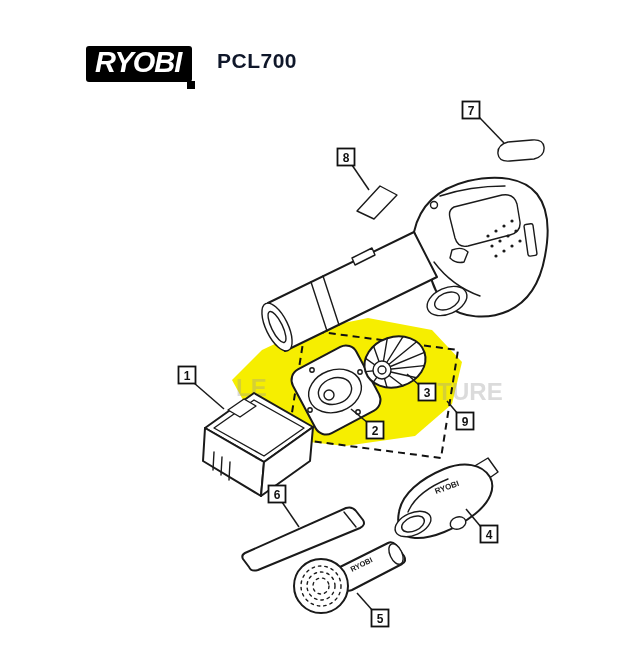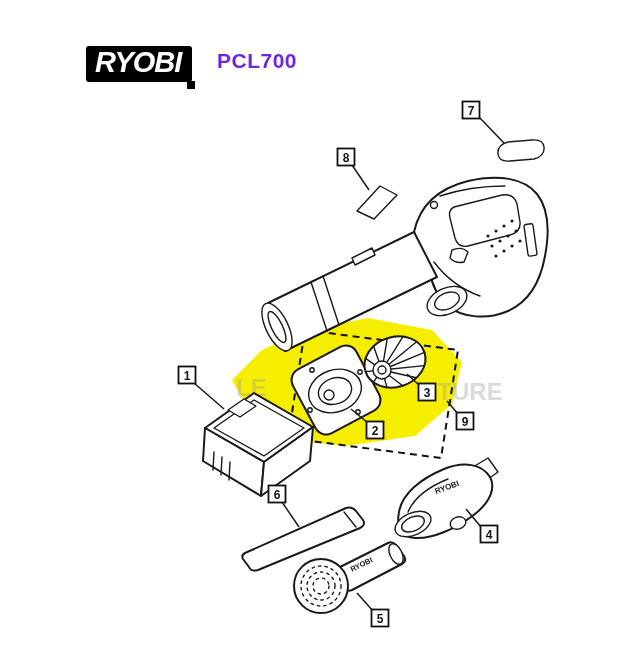--- a/index.html
+++ b/index.html
@@ -21,21 +21,21 @@
     font-size:29px; letter-spacing:-1px;
     line-height:1;
   }
   .logo::after {
     content:""; position:absolute;
     right:-3px; bottom:-7px;
     width:8px; height:8px; background:#000;
   }
   .model {
     position:absolute; left:217px; top:49px;
-    font-weight:bold; font-size:21px; color:#6d28d9;
+    font-weight:bold; font-size:21px; color:#0f172a;
     letter-spacing:0.5px;
   }
 
   svg { position:absolute; left:0; top:0; }
 
   .shape  { fill:#fff; stroke:#1a1a1a; stroke-width:2; stroke-linejoin:round; }
   .shape2 { fill:#fff; stroke:#1a1a1a; stroke-width:1.4; stroke-linejoin:round; }
   .ln     { fill:none; stroke:#1a1a1a; stroke-width:1.4; stroke-linecap:round; stroke-linejoin:round; }
   .leader { fill:none; stroke:#1a1a1a; stroke-width:1.5; }
   .dashedbox { fill:none; stroke:#111; stroke-width:2; stroke-dasharray:7 5; stroke-linejoin:miter; }

